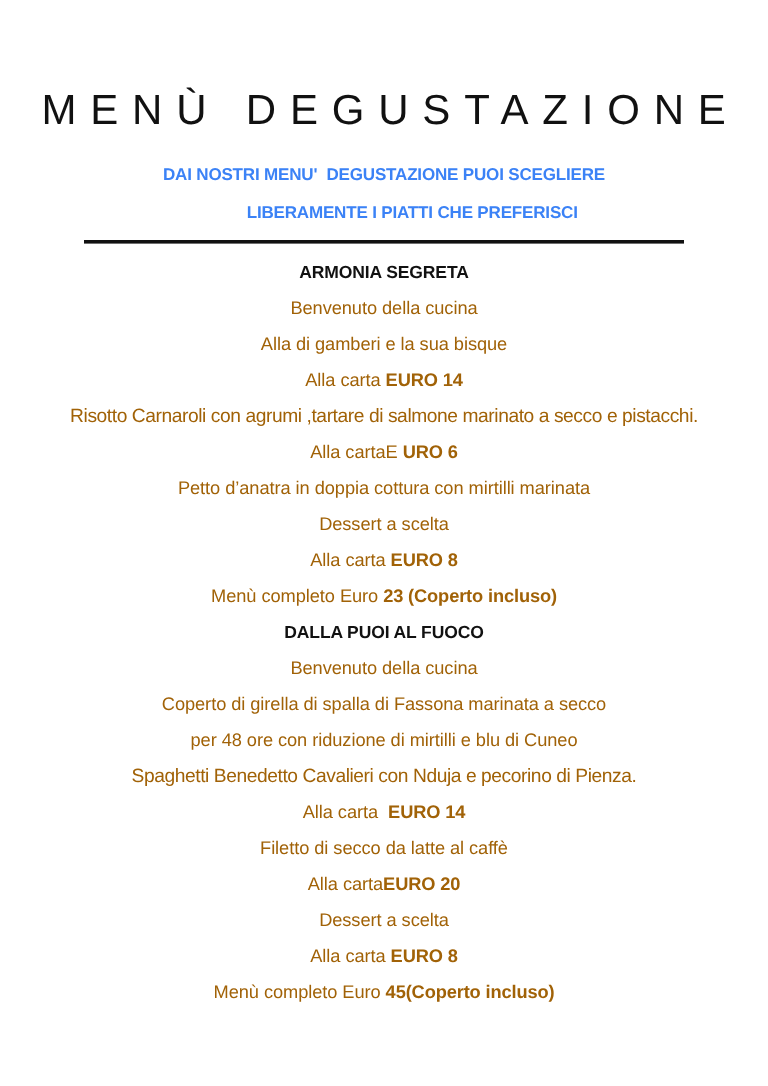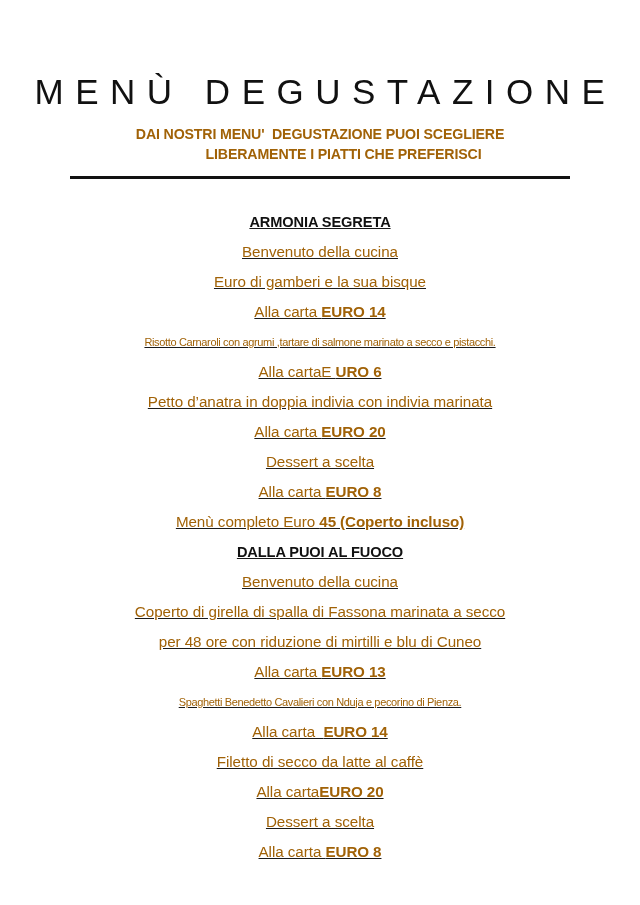--- a/index.html
+++ b/index.html
@@ -36,42 +36,41 @@
     font-weight: 300;
     letter-spacing: 11.5px;
     line-height: 1.05;
     color: #111111;
     margin: 0;
     padding-left: 11px; 
     white-space: nowrap;
   }
 
   .subtitle {
-    margin: 0;
+    margin: 12px;
     padding-top: 13px;
     font-size: 14.2px;
     font-weight: bold;
     letter-spacing: -0.15px;
     line-height: 20px;
-    color: #a16207;
+    color: #3b82f6;
     white-space: pre;
   }
 
   .rule {
     width: 500px;
     height: 3px;
     background: #111111;
     margin: 12px auto 0 auto;
   }
 
   
   .menu-body {
-    padding-top: 28px;
+    padding-top: 10px;
     text-align: center;
-    text-decoration: underline;
   }
 
   .section {
     text-align: center;
   }
 
   .section-title {
     font-size: 14.6px;
     font-weight: bold;
     letter-spacing: -0.1px;
@@ -85,21 +84,21 @@
     font-size: 15.2px;
     font-weight: 400;
     line-height: 30px;
     color: #a16207;
     margin: 0;
     white-space: pre;
     letter-spacing: -0.05px;
   }
 
   .menu-line.wide {
-    font-size: 11px;
+    font-size: 16px;
     letter-spacing: -0.35px;
   }
 
   .menu-line b,
   .menu-line strong {
     font-weight: bold;
     letter-spacing: -0.1px;
   }
 </style>
 </head>
@@ -114,38 +113,37 @@
 
     <p class="subtitle" style="padding-top:0;padding-left:47px;">LIBERAMENTE I PIATTI CHE PREFERISCI</p>
 
     <div class="rule"></div>
   </div>
 
   <div class="menu-body">
       <div class="section">
         <div class="section-title">ARMONIA SEGRETA</div>
         <div class="menu-line"><span>Benvenuto della cucina</span></div>
-        <div class="menu-line"><span>Euro di gamberi e la sua bisque</span></div>
+        <div class="menu-line"><span>Alla di gamberi e la sua bisque</span></div>
         <div class="menu-line"><span>Alla carta </span><b>EURO 14</b></div>
         <div class="menu-line wide"><span>Risotto Carnaroli con agrumi ,tartare di salmone marinato a secco e pistacchi.</span></div>
         <div class="menu-line"><span>Alla cartaE </span><b>URO 6</b></div>
-        <div class="menu-line"><span>Petto d’anatra in doppia indivia con indivia marinata</span></div>
-        <div class="menu-line"><span>Alla carta </span><b>EURO 20</b></div>
+        <div class="menu-line"><span>Petto d’anatra in doppia cottura con mirtilli marinata</span></div>
         <div class="menu-line"><span>Dessert a scelta</span></div>
         <div class="menu-line"><span>Alla carta </span><b>EURO 8</b></div>
-        <div class="menu-line"><span>Menù completo Euro </span><b>45 (Coperto incluso)</b></div>
+        <div class="menu-line"><span>Menù completo Euro </span><b>23 (Coperto incluso)</b></div>
       </div>
       <div class="section">
         <div class="section-title">DALLA PUOI AL FUOCO</div>
         <div class="menu-line"><span>Benvenuto della cucina</span></div>
         <div class="menu-line"><span>Coperto di girella di spalla di Fassona marinata a secco</span></div>
         <div class="menu-line"><span>per 48 ore con riduzione di mirtilli e blu di Cuneo</span></div>
-        <div class="menu-line"><span>Alla carta </span><b>EURO 13</b></div>
         <div class="menu-line wide"><span>Spaghetti Benedetto Cavalieri con Nduja e pecorino di Pienza.</span></div>
         <div class="menu-line"><span>Alla carta  </span><b>EURO 14</b></div>
         <div class="menu-line"><span>Filetto di secco da latte al caffè</span></div>
         <div class="menu-line"><span>Alla carta</span><b>EURO 20</b></div>
         <div class="menu-line"><span>Dessert a scelta</span></div>
         <div class="menu-line"><span>Alla carta </span><b>EURO 8</b></div>
+        <div class="menu-line"><span>Menù completo Euro </span><b>45(Coperto incluso)</b></div>
       </div>
     </div>
 
 </div>
 
 </body></html>

